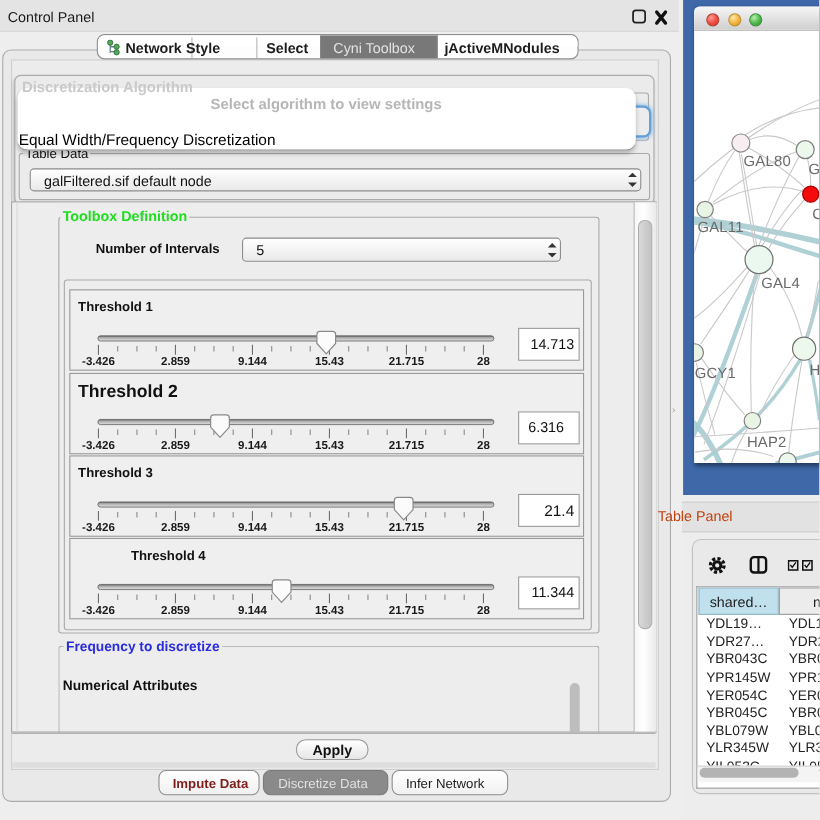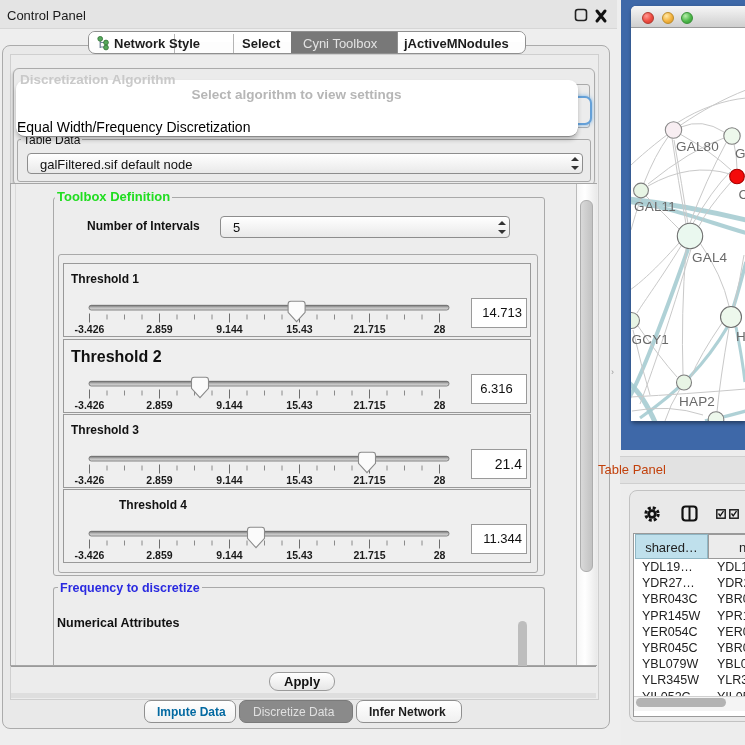--- a/index.html
+++ b/index.html
@@ -256,25 +256,25 @@
   <div class="gbox" style="left:53px;top:587px;width:490px;height:79px;border-bottom:none;border-bottom-left-radius:0;border-bottom-right-radius:0;"></div>
   <div class="abs" style="left:58px;top:581px;font-size:12.5px;font-weight:bold;color:#2a2ae0;background:#ededed;padding:0 2px;">Frequency to discretize</div>
   <div class="abs" style="left:57px;top:616px;font-size:12.5px;font-weight:bold;color:#111;">Numerical Attributes</div>
   <div class="abs" style="left:518px;top:621px;width:9px;height:45px;background:#bdbdbd;border-radius:5px 5px 0 0;"></div>
 
   <div class="abs" style="left:11px;top:666px;width:585px;height:26px;background:#ececec;border-top:1px solid #9a9a9a;"></div>
   <div class="abs" style="left:269px;top:672px;width:66px;height:19px;background:linear-gradient(#ffffff,#e6e6e6);border:1px solid #9b9b9b;border-radius:9px;box-sizing:border-box;"></div>
   <div class="abs" style="left:284px;top:674px;font-size:13px;font-weight:bold;color:#111;">Apply</div>
 
   <div class="abs" style="left:144px;top:700px;width:92px;height:23px;background:linear-gradient(#ffffff,#f0f0f0);border:1px solid #8f8f8f;border-radius:7px;box-sizing:border-box;"></div>
-  <div class="abs" style="left:157px;top:705px;font-size:12px;font-weight:bold;color:#0369a1;">Impute Data</div>
+  <div class="abs" style="left:157px;top:705px;font-size:12px;font-weight:bold;color:#7f1d1d;">Impute Data</div>
   <div class="abs" style="left:239px;top:700px;width:114px;height:23px;background:#8a8a8a;border:1px solid #7a7a7a;border-radius:7px;box-sizing:border-box;"></div>
   <div class="abs" style="left:253px;top:705px;font-size:12px;color:#e0e0e0;">Discretize Data</div>
   <div class="abs" style="left:356px;top:700px;width:106px;height:23px;background:linear-gradient(#ffffff,#f0f0f0);border:1px solid #8f8f8f;border-radius:7px;box-sizing:border-box;"></div>
-  <div class="abs" style="left:369px;top:705px;font-size:12px;font-weight:bold;color:#1c1c1c;">Infer Network</div>
+  <div class="abs" style="left:369px;top:705px;font-size:12px;font-weight:normal;color:#1c1c1c;">Infer Network</div>
 
   <div class="abs" style="left:15.5px;top:80px;width:562px;height:56px;background:#ffffff;border-radius:9px;border-bottom:1.5px solid #8a8a8a;box-shadow:0 3px 4px rgba(0,0,0,0.22);"></div>
   <div class="abs" style="left:20px;top:72px;font-size:13.5px;font-weight:bold;color:#c9c9c9;">Discretization Algorithm</div>
   <div class="abs" style="left:15.5px;top:87px;width:562px;text-align:center;font-size:13.5px;font-weight:bold;color:#b6b6b6;">Select algorithm to view settings</div>
   <div class="abs" style="left:17px;top:119px;font-size:14px;color:#000;">Equal Width/Frequency Discretization</div>
 
   <div class="abs" style="left:611px;top:367px;width:6px;height:8px;color:#9a9a9a;font-size:9px;">›</div>
 
   <div class="abs" style="left:621px;top:0;width:124px;height:450px;background:#3e68a8;"></div>
   <div class="abs" style="left:631px;top:6px;width:114px;height:415px;background:#ffffff;border-radius:5px 0 0 0;box-shadow:1px 2px 4px rgba(0,0,0,0.45);"></div>

